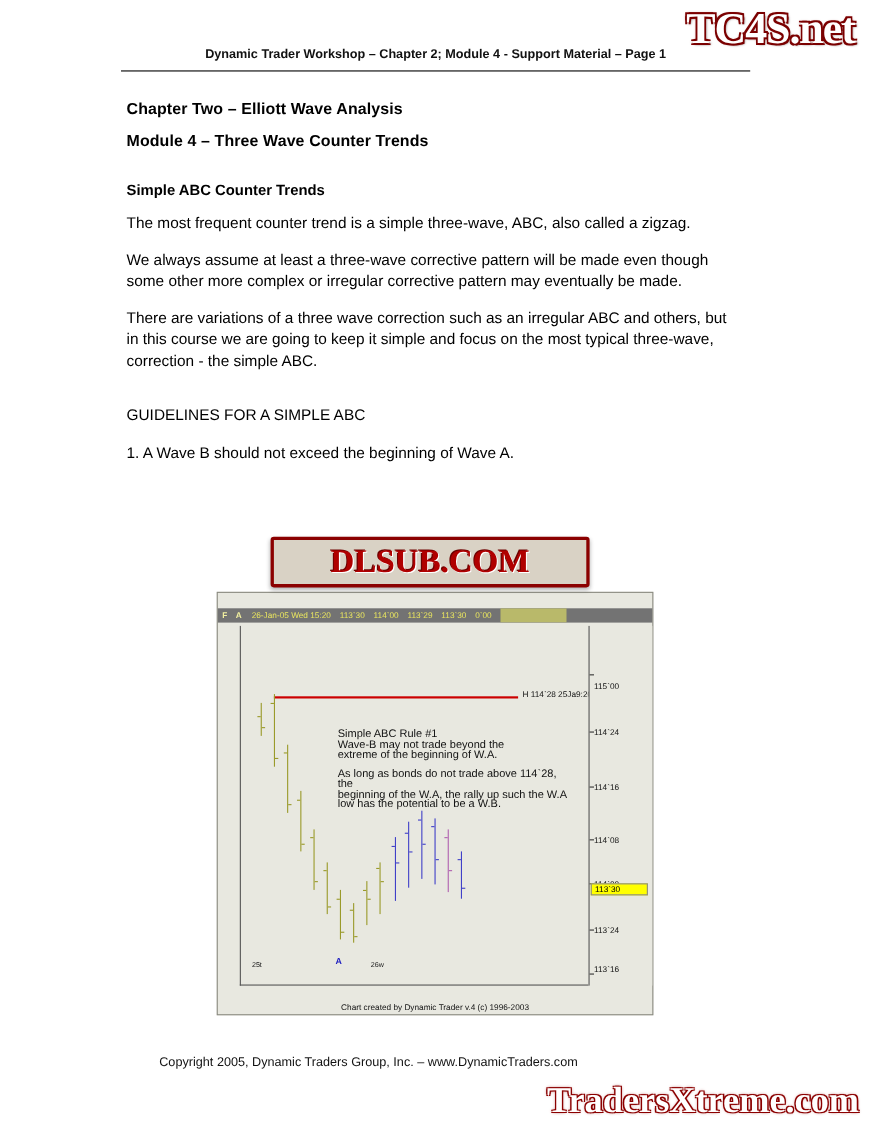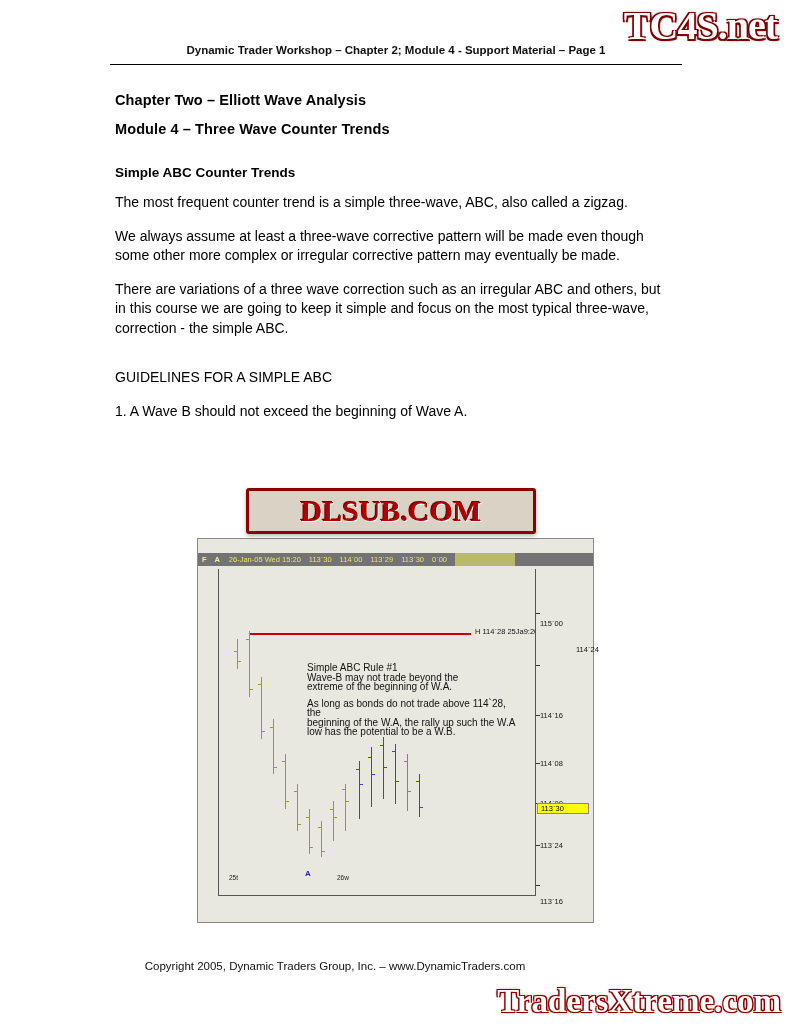--- a/index.html
+++ b/index.html
@@ -386,31 +386,32 @@
 
     <div class="x-lab" style="left:10px;">25t</div>
     <div class="x-lab" style="left:118px;">26w</div>
   </div>
 
   <div class="axis-right" id="axis">
     <div id="axis-layer">
         <div class="axis-tick" style="top: 44px;"></div>
         <div class="axis-label" style="top: 50px;">115`00</div>
         <div class="axis-tick" style="top: 96px;"></div>
-        <div class="axis-label" style="top: 76px; margin-left: 36px;">114`24</div>
+        <div class="axis-label" style="top: 92px;">114`24</div>
         <div class="axis-tick" style="top: 146px;"></div>
         <div class="axis-label" style="top: 142px;">114`16</div>
         <div class="axis-tick" style="top: 194px;"></div>
         <div class="axis-label" style="top: 190px;">114`08</div>
         <div class="axis-tick" style="top: 234px;"></div>
         <div class="axis-label" style="top: 230px;">114`00</div>
         <div class="axis-tick" style="top: 276px;"></div>
         <div class="axis-label" style="top: 272px;">113`24</div>
         <div class="axis-tick" style="top: 316px;"></div>
-        <div class="axis-label" style="top: 328px;">113`16</div>
+        <div class="axis-label" style="top: 308px;">113`16</div>
       </div>
     <div class="axis-highlight" style="top:234px;">113`30</div>
   </div>
 
+  <div class="chart-credit">Chart created by Dynamic Trader v.4  (c) 1996-2003</div>
 </div>
 
 <div class="footer">Copyright 2005, Dynamic Traders Group, Inc. – www.DynamicTraders.com</div>
 <div class="wm-traders">TradersXtreme.com</div>
 
 </body></html>

